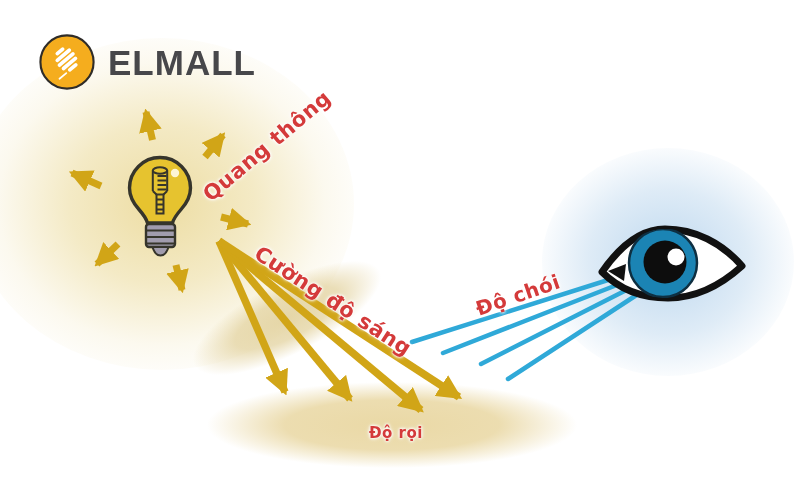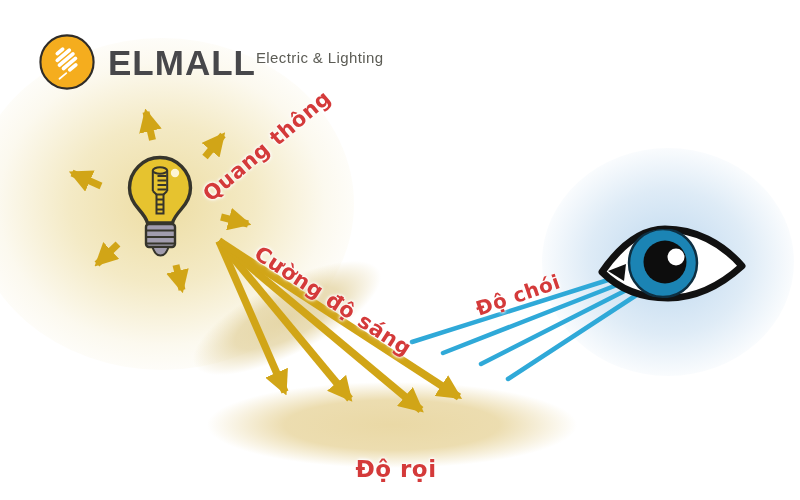--- a/index.html
+++ b/index.html
@@ -48,21 +48,21 @@
   .head{fill:var(--arrow-yellow);}
   .lbl{
     position:absolute;z-index:4;color:var(--label-red);font-weight:bold;
     white-space:nowrap;transform:translate(-50%,-50%);
     text-shadow:0 0 3px #fff,0 0 3px #fff,0 0 5px rgba(255,255,255,.9);
     letter-spacing:.5px;
   }
   .lbl-quang-thong{left:267px;top:146px;font-size:21px;transform:translate(-50%,-50%) rotate(-40deg);}
   .lbl-cuong-do-sang{left:333px;top:301px;font-size:21px;transform:translate(-50%,-50%) rotate(33deg);}
   .lbl-do-choi{left:518px;top:295px;font-size:20px;transform:translate(-50%,-50%) rotate(-19deg);}
-  .lbl-do-roi{left:396px;top:433px;font-size:23px;margin-top:36px;}
+  .lbl-do-roi{left:396px;top:433px;font-size:15px;}
   .header{
     position:absolute;left:38px;top:33px;z-index:5;display:flex;align-items:center;gap:12px;
   }
   .brand-col{display:flex;line-height:1;}
   .brand-name{
     font-family:"Liberation Sans","DejaVu Sans",sans-serif;font-weight:800;
     font-size:35px;color:var(--brand-gray);letter-spacing:1px;
   }
   .brand-tagline{
     font-family:"Liberation Sans","DejaVu Sans",sans-serif;
@@ -159,17 +159,16 @@
         <rect x="26" y="15" width="11" height="3.8" rx="1.9"></rect>
         <rect x="21.5" y="20.3" width="20" height="3.8" rx="1.9"></rect>
         <rect x="20" y="25.6" width="22" height="3.8" rx="1.9"></rect>
         <rect x="21" y="30.9" width="20" height="3.8" rx="1.9"></rect>
         <rect x="25" y="36.2" width="12" height="3.8" rx="1.9"></rect>
         <rect x="12" y="37.4" width="11" height="1.8" rx="0.9"></rect>
       </g>
     </svg>
     <div class="brand-col">
       <div class="brand-name">ELMALL</div>
-      <div class="brand-tagline">Electric &amp; Lighting</div>
     </div>
   </div>
 
 </div>
 
 </body></html>

